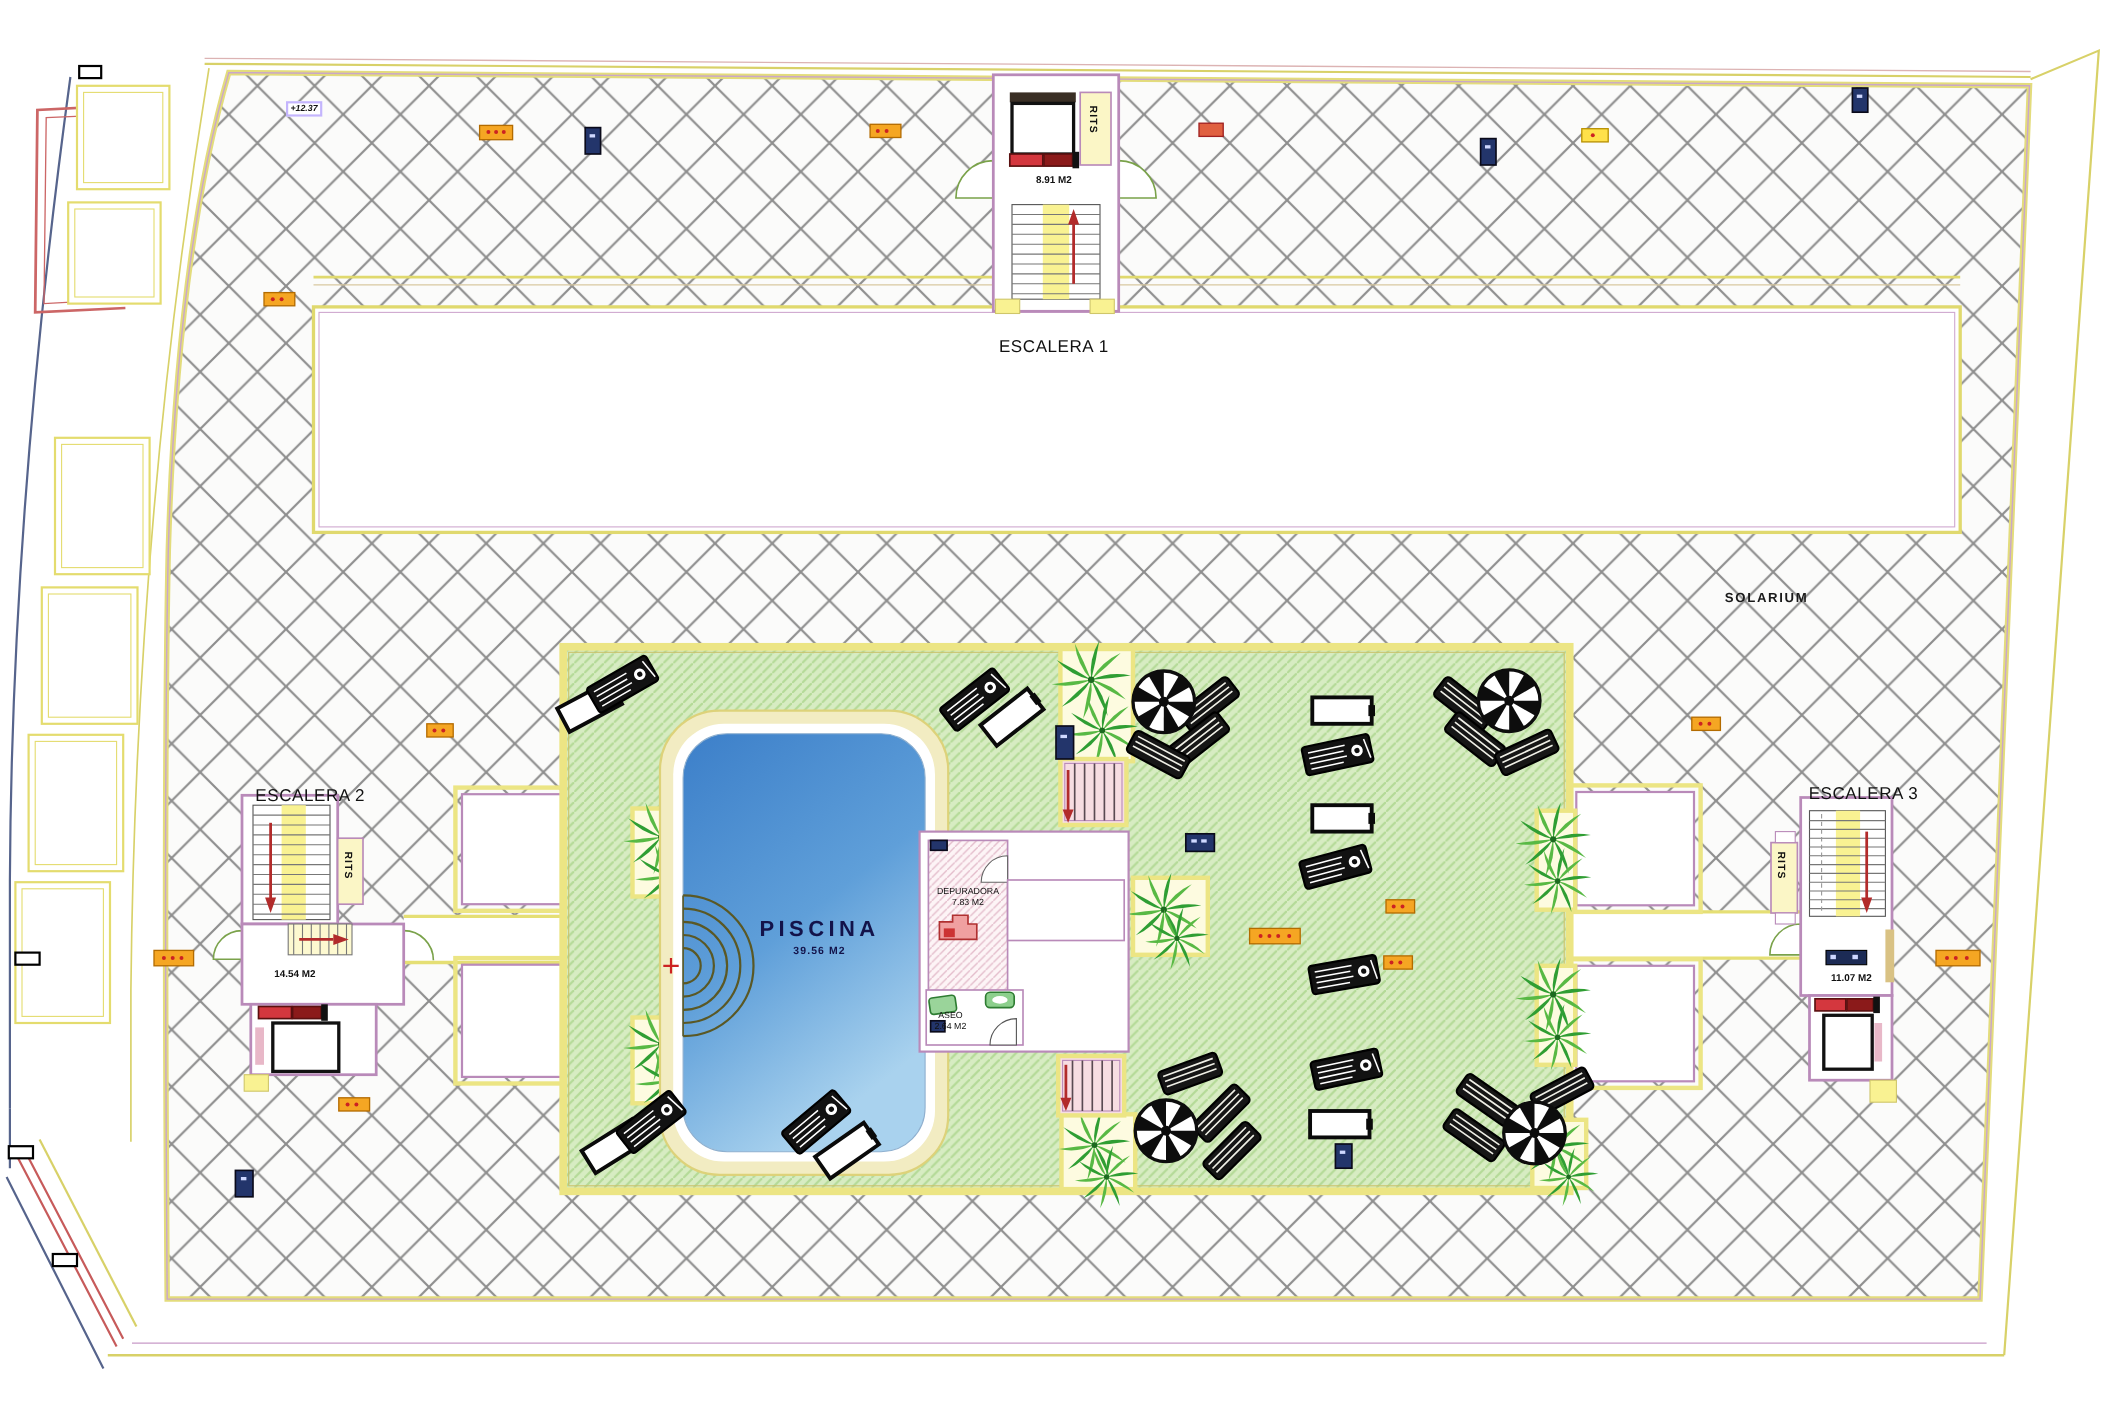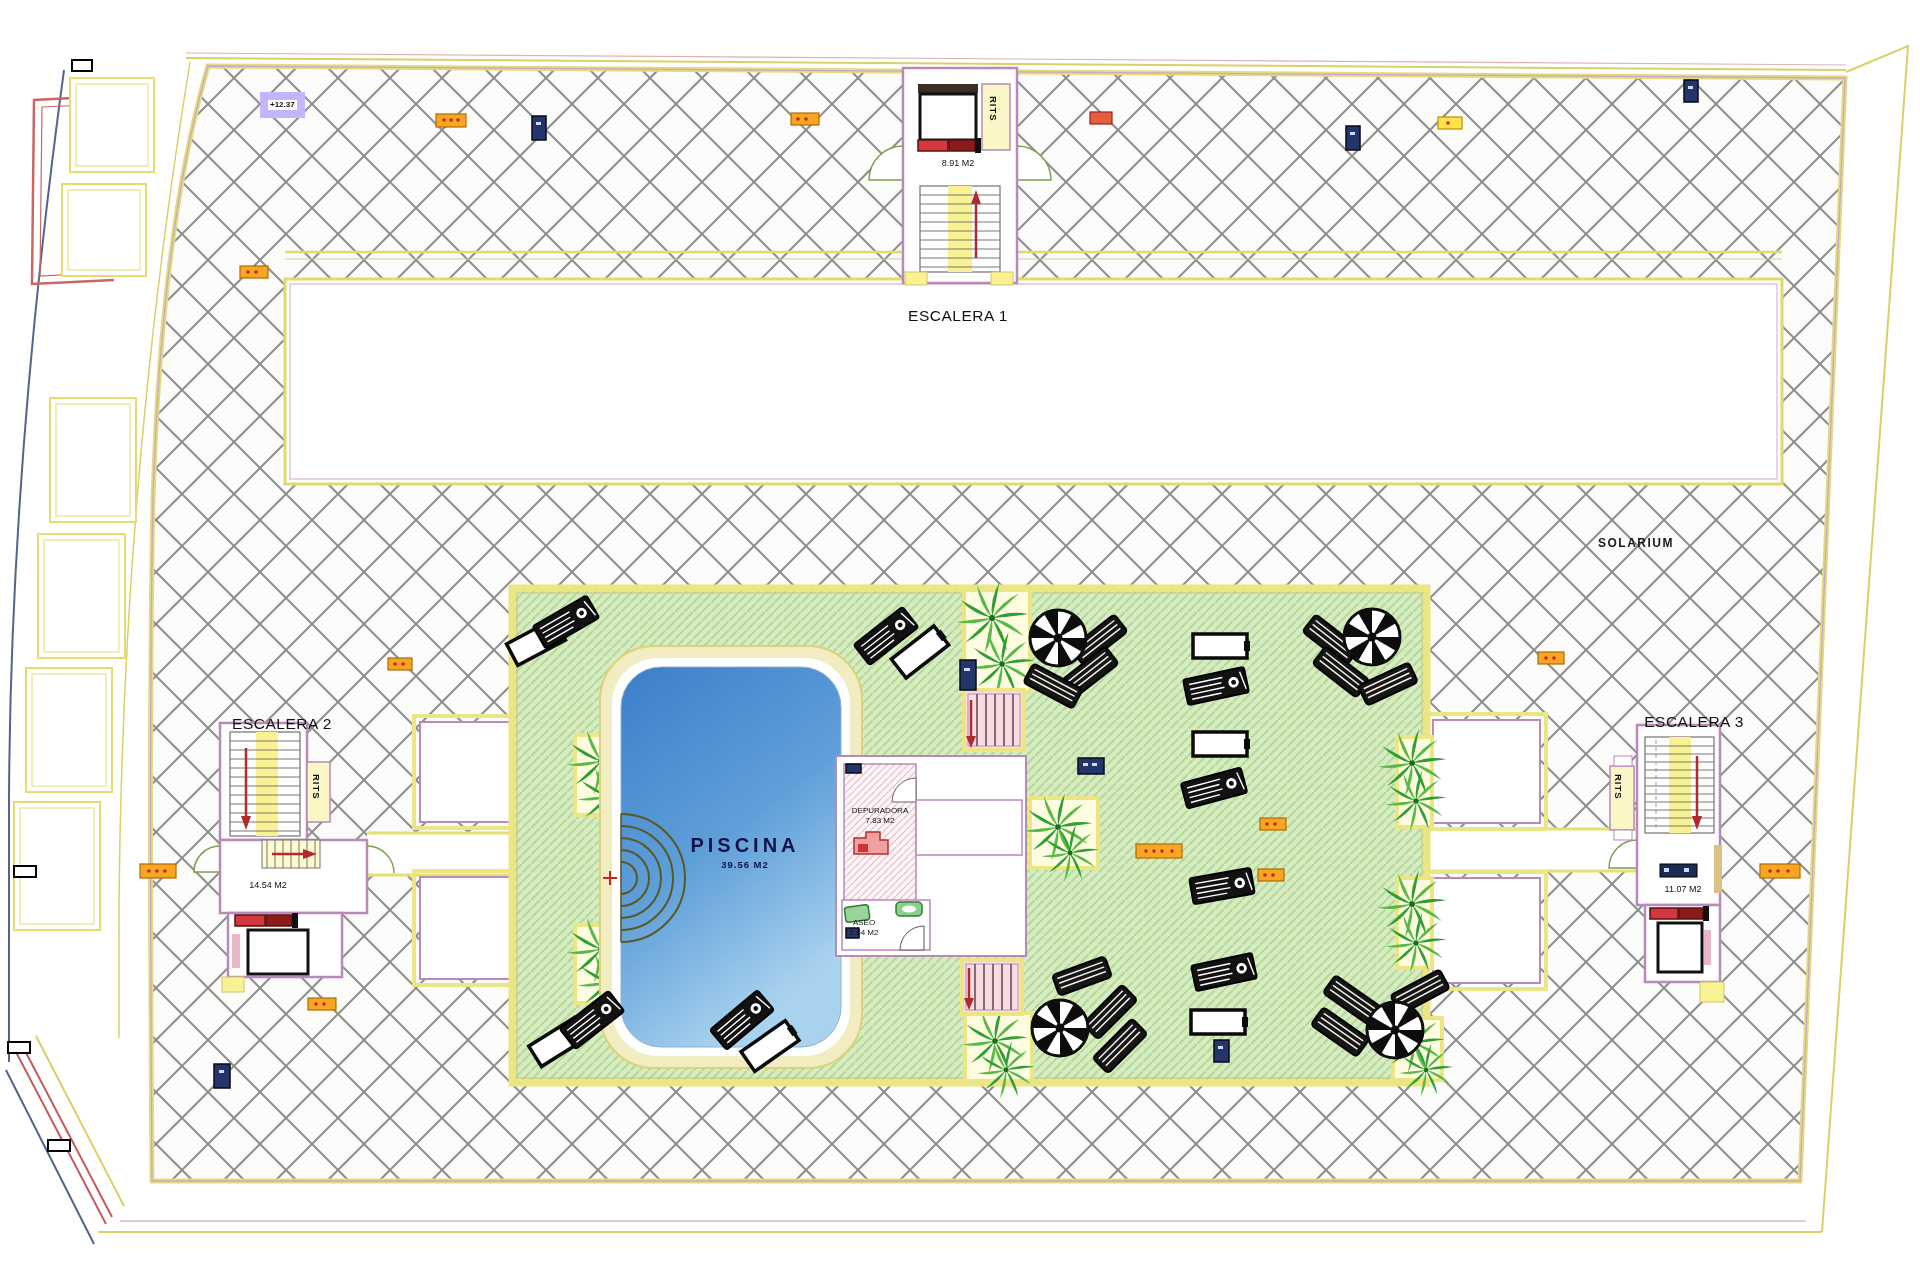--- a/index.html
+++ b/index.html
@@ -3,26 +3,26 @@
 <meta charset="utf-8">
 <style>
   html,body{margin:0;padding:0;background:#fff;}
   .stage{position:relative;width:1920px;height:1280px;background:#ffffff;overflow:hidden;
          font-family:"Liberation Sans", sans-serif;}
   .stage svg{position:absolute;left:0;top:0;}
   .lbl{position:absolute;color:#111;white-space:nowrap;}
   .c{text-align:center;}
   .big-label{font-size:15.5px;letter-spacing:.5px;margin-top:16px;}
   .solarium{font-size:12px;font-weight:700;letter-spacing:1.5px;color:#1a1a1a;}
-  .area{font-size:9px;font-weight:400;}
+  .area{font-size:9px;font-weight:700;}
   .pool-name{font-size:20px;font-weight:700;letter-spacing:4px;color:#13134a;display:block;}
   .pool-area{font-size:9.5px;font-weight:700;color:#13134a;display:block;margin-top:2px;letter-spacing:1px;}
   .room{font-size:8px;font-weight:400;line-height:1.25;}
   .vtext{writing-mode:vertical-rl;text-orientation:mixed;font-size:9.5px;font-weight:700;letter-spacing:1px;}
-  .chip{font-size:8px;font-weight:700;border:8px solid #c4b5fd;background:#fff;padding:0 2px;line-height:1.3;}
+  .chip{font-size:8px;font-weight:700;border:2px solid #c4b5fd;background:#fff;padding:0 2px;line-height:1.3;font-style:italic;}
 </style>
 </head>
 <body>
 
 <div class="stage">
 <svg width="1920" height="1280" viewBox="0 0 1920 1280">
 <defs>
   <pattern id="xh" width="52" height="52" patternUnits="userSpaceOnUse">
     <rect width="52" height="52" fill="#fbfbfa"></rect>
     <path d="M-2,-2 L54,54 M54,-2 L-2,54" stroke="#8e8e8e" stroke-width="2" fill="none"></path>
@@ -405,21 +405,21 @@
   <rect x="72" y="60" width="20" height="11"></rect>
         <rect x="14" y="866" width="22" height="11"></rect>
   <rect x="8" y="1042" width="22" height="11"></rect>
         <rect x="48" y="1140" width="22" height="11"></rect>
 </g>
 </svg>
 
 <div class="lbl big-label c" style="left:900px;top:291px;width:116px;">ESCALERA 1</div>
 <div class="lbl big-label c" style="left:222px;top:699px;width:120px;">ESCALERA 2</div>
 <div class="lbl big-label c" style="left:1620px;top:697px;width:124px;text-align:right;">ESCALERA 3</div>
-<div class="lbl solarium" style="left:1568px;top:536px;margin-left:30px;">SOLARIUM</div>
+<div class="lbl solarium" style="left:1568px;top:536px;">SOLARIUM</div>
 
 <div class="lbl area c" style="left:920px;top:158px;width:76px;">8.91 M2</div>
 <div class="lbl area c" style="left:230px;top:880px;width:76px;">14.54 M2</div>
 <div class="lbl area c" style="left:1645px;top:884px;width:76px;">11.07 M2</div>
 
 <div class="lbl vtext" style="left:988px;top:96px;">RITS</div>
 <div class="lbl vtext" style="left:311px;top:774px;">RITS</div>
 <div class="lbl vtext" style="left:1613px;top:774px;">RITS</div>
 
 <div class="lbl c" style="left:655px;top:834px;width:180px;">

